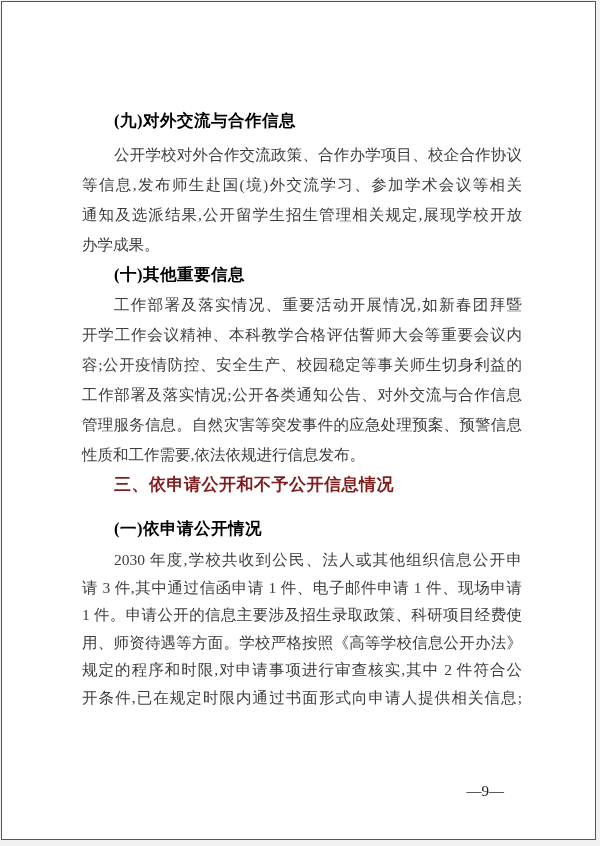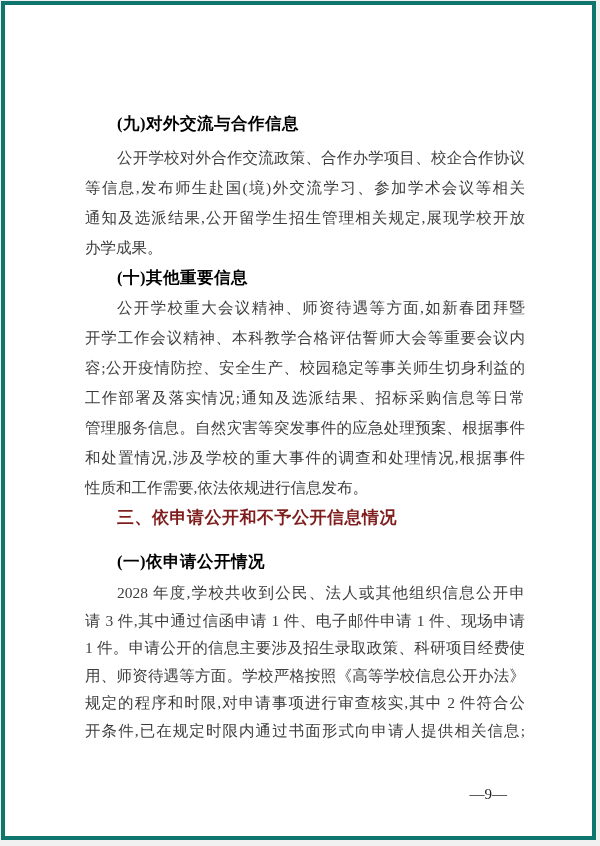--- a/index.html
+++ b/index.html
@@ -11,21 +11,21 @@
     font-family: "Liberation Serif", "DejaVu Serif", serif;
   }
   .page {
     position: absolute;
     left: 1px;
     top: 1px;
     width: 595px;
     height: 839px;
     box-sizing: border-box;
     background: #ffffff;
-    border: 4px solid #0f766e;
+    border: 1px solid #0f766e;
     overflow: hidden;
   }
   .content {
     position: absolute;
     left: 80px;
     top: 104px;
     width: 440px;
     color: #3d3d3d;
     font-size: 15.5px;
   }
@@ -89,35 +89,34 @@
     <div class="para closed sp4">
         <div class="line">公开学校对外合作交流政策、合作办学项目、校企合作协议</div>
         <div class="line">等信息,发布师生赴国(境)外交流学习、参加学术会议等相关</div>
         <div class="line">通知及选派结果,公开留学生招生管理相关规定,展现学校开放</div>
         <div class="line">办学成果。</div>
       </div>
 
     <div class="h-kai">(十)其他重要信息</div>
 
     <div class="para closed">
-        <div class="line">公开学校重大会议精神、师资待遇等方面,如新春团拜暨</div>
+        <div class="line">工作部署及落实情况、重要活动开展情况,如新春团拜暨</div>
         <div class="line">开学工作会议精神、本科教学合格评估誓师大会等重要会议内</div>
         <div class="line">容;公开疫情防控、安全生产、校园稳定等事关师生切身利益的</div>
-        <div class="line">工作部署及落实情况;通知及选派结果、招标采购信息等日常</div>
-        <div class="line">管理服务信息。自然灾害等突发事件的应急处理预案、根据事件</div>
-        <div class="line">和处置情况,涉及学校的重大事件的调查和处理情况,根据事件</div>
+        <div class="line">工作部署及落实情况;公开各类通知公告、对外交流与合作信息</div>
+        <div class="line">管理服务信息。自然灾害等突发事件的应急处理预案、预警信息</div>
         <div class="line">性质和工作需要,依法依规进行信息发布。</div>
       </div>
 
     <div class="h-hei">三、依申请公开和不予公开信息情况</div>
 
     <div class="h-kai sp5">(一)依申请公开情况</div>
 
     <div class="para tight sp2">
-        <div class="line">2028 年度,学校共收到公民、法人或其他组织信息公开申</div>
+        <div class="line">2030 年度,学校共收到公民、法人或其他组织信息公开申</div>
         <div class="line">请 3 件,其中通过信函申请 1 件、电子邮件申请 1 件、现场申请</div>
         <div class="line">1 件。申请公开的信息主要涉及招生录取政策、科研项目经费使</div>
         <div class="line">用、师资待遇等方面。学校严格按照《高等学校信息公开办法》</div>
         <div class="line">规定的程序和时限,对申请事项进行审查核实,其中 2 件符合公</div>
         <div class="line">开条件,已在规定时限内通过书面形式向申请人提供相关信息;</div>
       </div>
 
   </div>
 
   <div class="page-footer">—9—</div>

